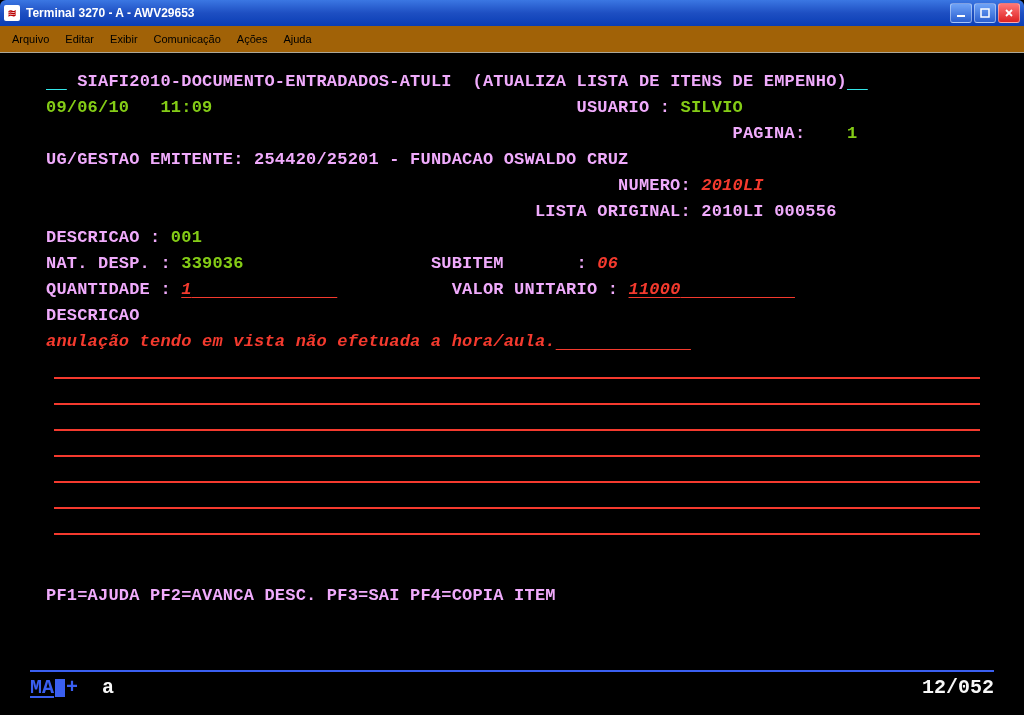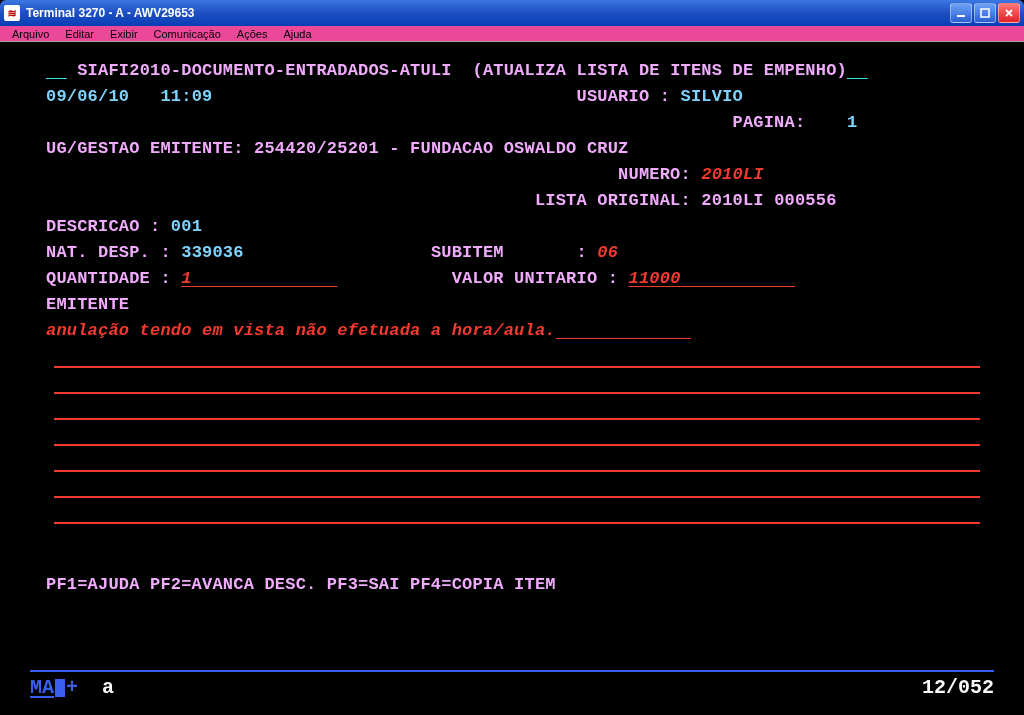--- a/index.html
+++ b/index.html
@@ -45,22 +45,22 @@
     display: flex; align-items: center; justify-content: center;
     border: 1px solid #fff6;
     font-family: Arial, sans-serif;
     font-size: 11px; font-weight: bold; color: #fff;
   }
   .winbtn.min, .winbtn.max { background: linear-gradient(to bottom,#6fa3f7,#2a5fd0); }
   .winbtn.close { background: linear-gradient(to bottom,#f77,#d22); }
   .winbtn svg { width: 10px; height: 10px; }
 
   .menubar {
-    height: 16px;
-    background: #ec4899;
+    height: 27px;
+    background: #a16207;
     border-bottom: 1px solid #aca899;
     display: flex;
     align-items: center;
     font-family: Tahoma, sans-serif;
     font-size: 11px;
     color: #000;
     padding: 0 4px;
   }
   .menubar .menuitem {
     padding: 2px 8px;
@@ -75,21 +75,21 @@
   }
   .termline {
     white-space: pre;
     font-family: "Courier New", monospace;
     font-size: 17px;
     line-height: 26px;
     letter-spacing: 0.2px;
     font-weight: bold;
   }
   .cyan  { color: #f0abfc; text-align: center; }
-  .white { color: #7dd3fc; }
+  .white { color: #84cc16; }
   .red   { color: #f43a2e; font-style: italic; }
 
   .uscore-red  { text-decoration: underline; text-decoration-color: #f43a2e; text-underline-offset: 3px; }
   .uscore-cyan { text-decoration: underline; text-decoration-color: #34e6e8; text-underline-offset: 3px; }
 
   .redline {
     height: 2px;
     background: #f43a2e;
     margin-left: 46px;
     margin-right: 36px;
@@ -176,21 +176,21 @@
 
     <div class="termline line-content">                                               <span class="cyan">LISTA ORIGINAL:</span> <span class="cyan">2010LI 000556</span></div>
 
     <div class="termline line-content"><span class="cyan">DESCRICAO :</span> <span class="white">001</span></div>
 
     <div class="termline line-content"><span class="cyan">NAT. DESP. :</span> <span class="white">339036</span>                  <span class="cyan">SUBITEM       :</span> <span class="red">06</span></div>
 
     <div class="termline line-content"><span class="cyan">QUANTIDADE :</span> <span class="red uscore-red"><span>1</span>              </span>           <span class="cyan">VALOR UNITARIO :</span> <span class="red uscore-red"><span>11000</span>           </span></div>
 
 
-    <div class="termline line-content"><span class="cyan">EMITENTE</span></div>
+    <div class="termline line-content"><span class="cyan">DESCRICAO</span></div>
 
     <div class="termline line-content"><span class="red">anulação tendo em vista não efetuada a hora/aula.</span><span class="red uscore-red">             </span></div>
 
     <div class="redline"></div>
     <div class="redline"></div>
     <div class="redline"></div>
     <div class="redline"></div>
     <div class="redline"></div>
     <div class="redline"></div>
     <div class="redline"></div>

